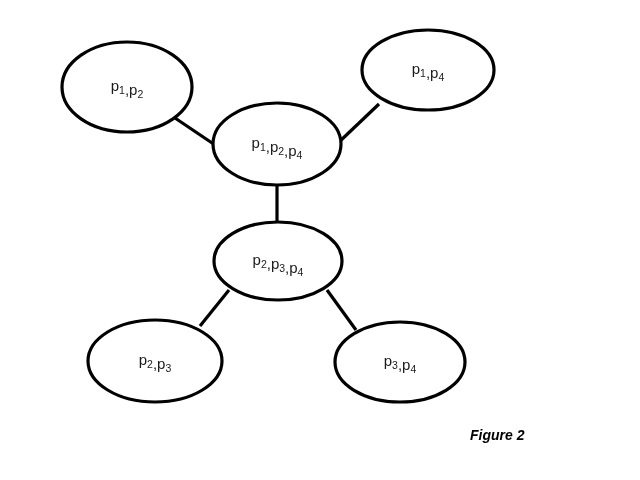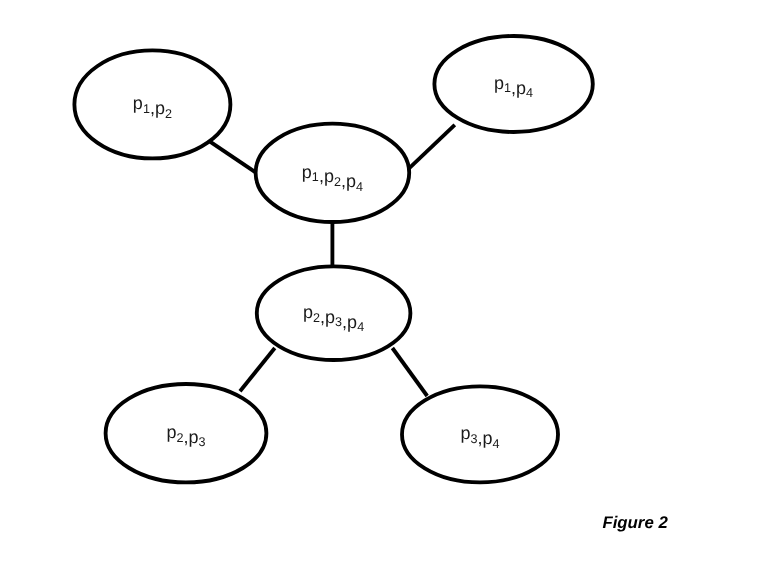--- a/index.html
+++ b/index.html
@@ -44,21 +44,20 @@
     font-size: 10.5px;
   }
   .figure-caption {
     position: absolute;
     font-family: "Liberation Sans", sans-serif;
     font-size: 14px;
     font-weight: bold;
     font-style: italic;
     color: #000000;
     white-space: nowrap;
-    margin-left: 32px;
   }
 </style>
 </head>
 <body>
 
 <div id="canvas">
 
   <svg id="diagram-svg" viewBox="0 0 640 480">
     <g id="edges-group">
         <line class="edge-line" x1="175" y1="118" x2="221" y2="149" stroke="#000000"></line>

